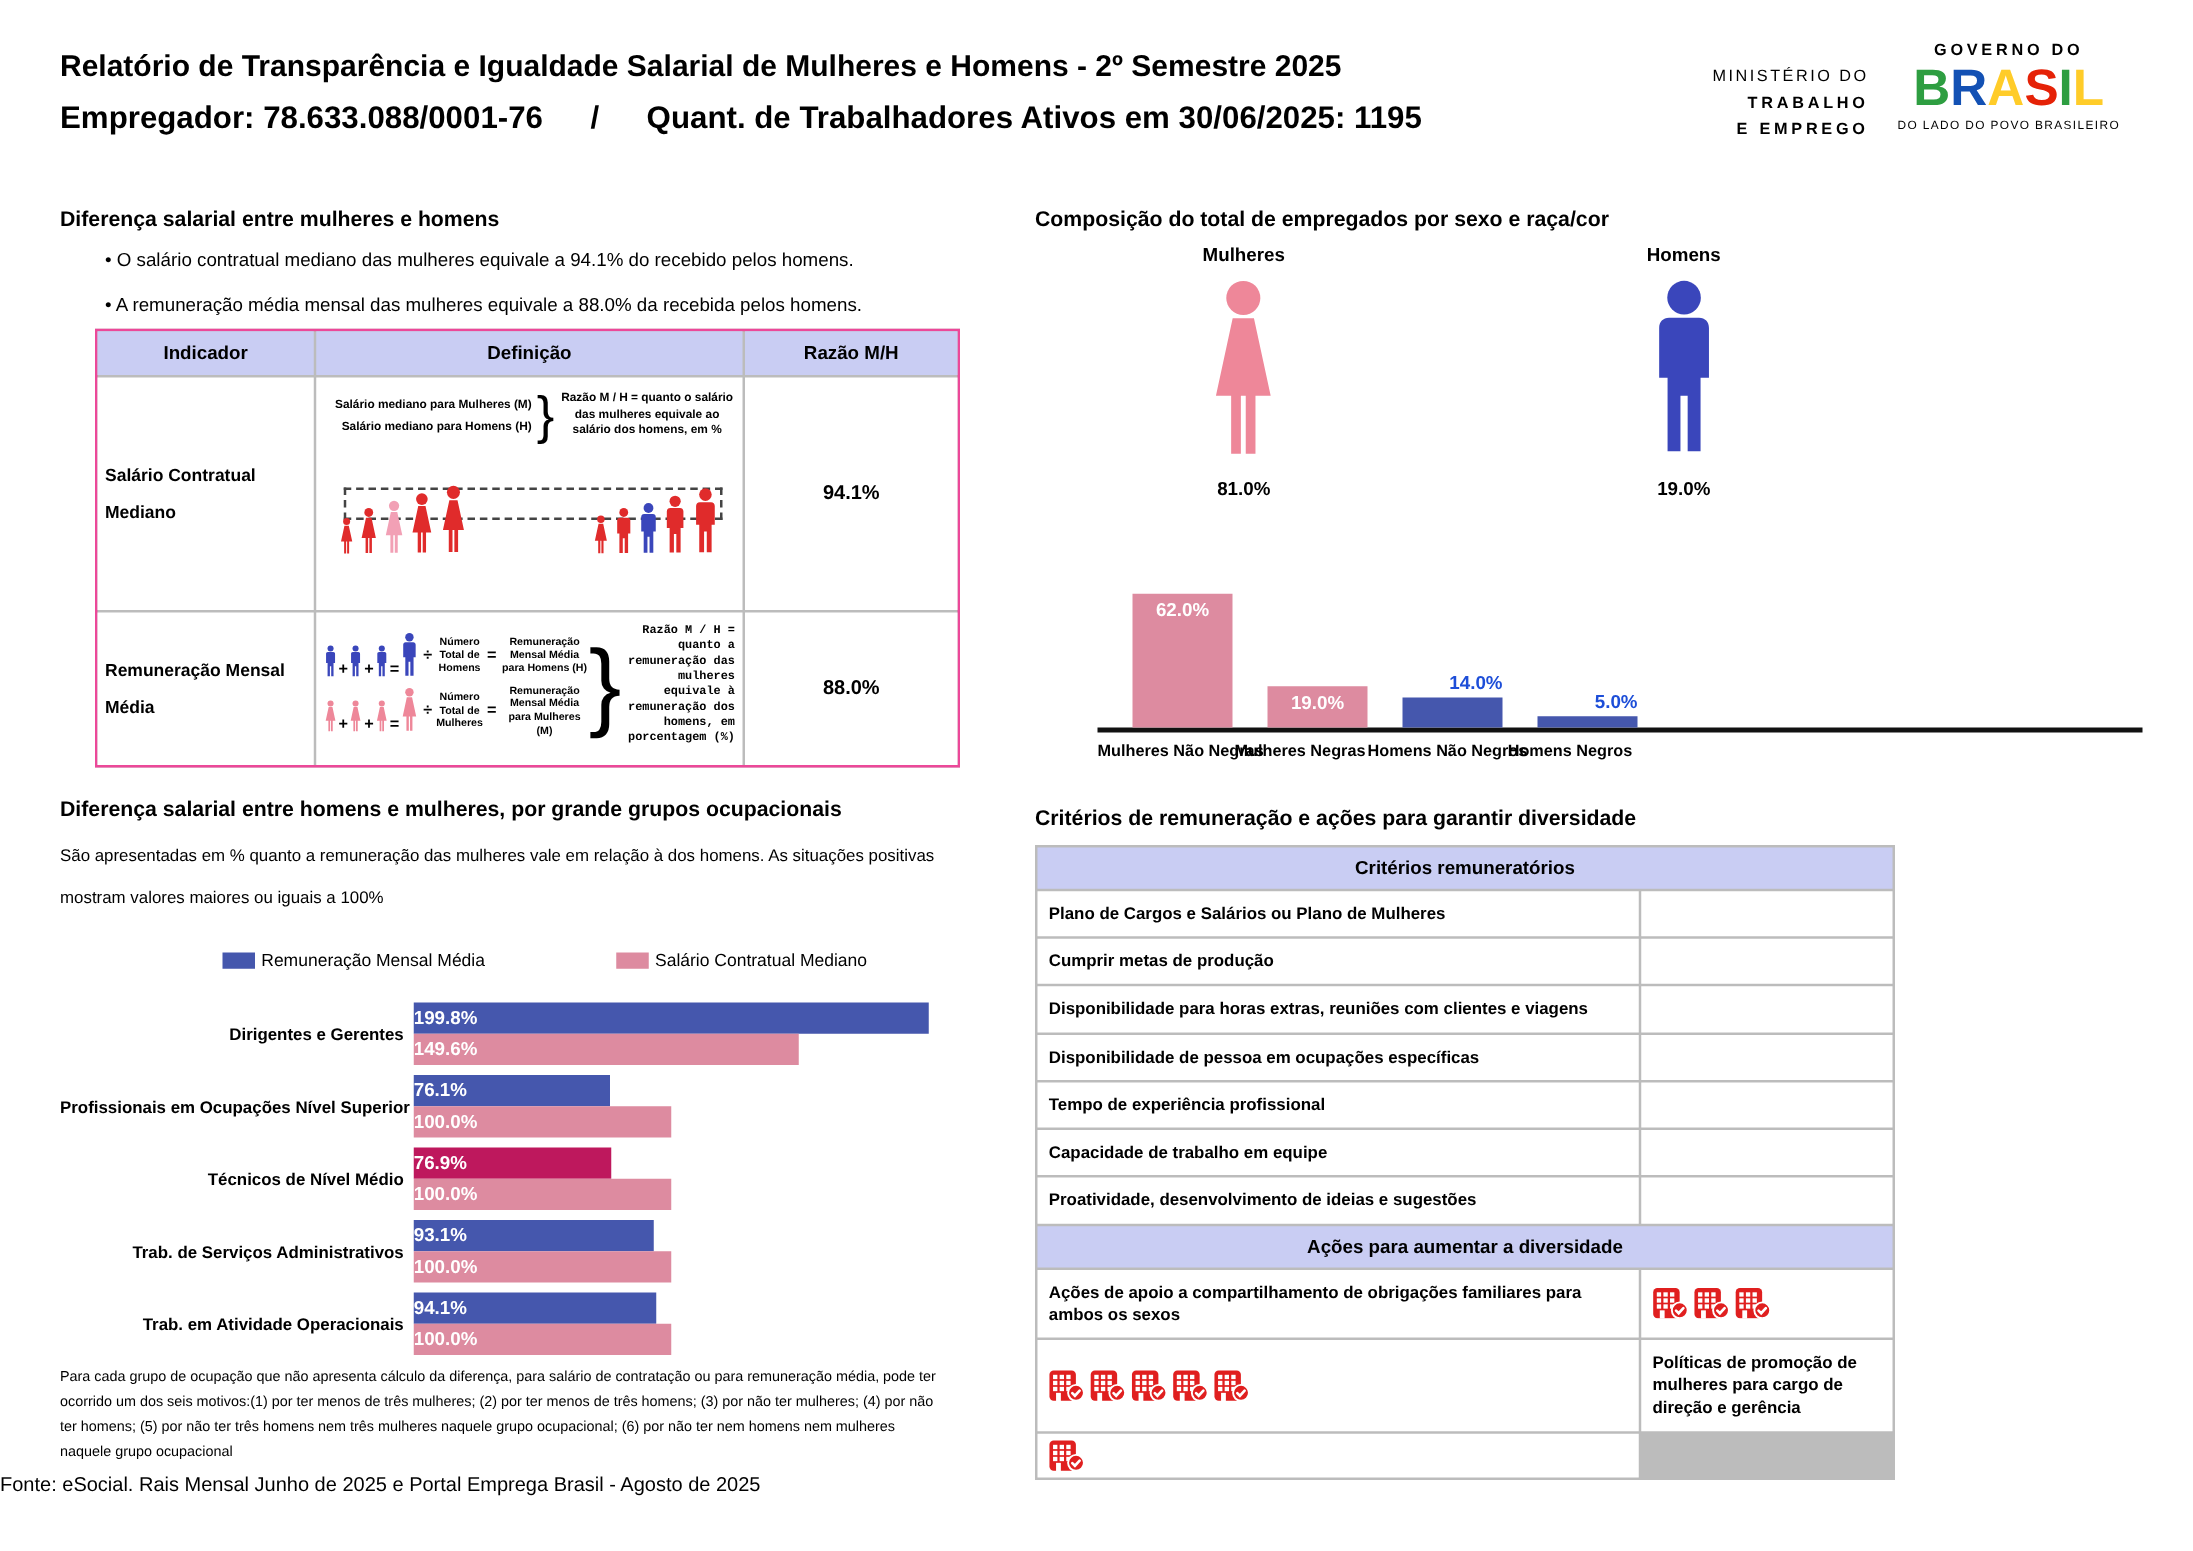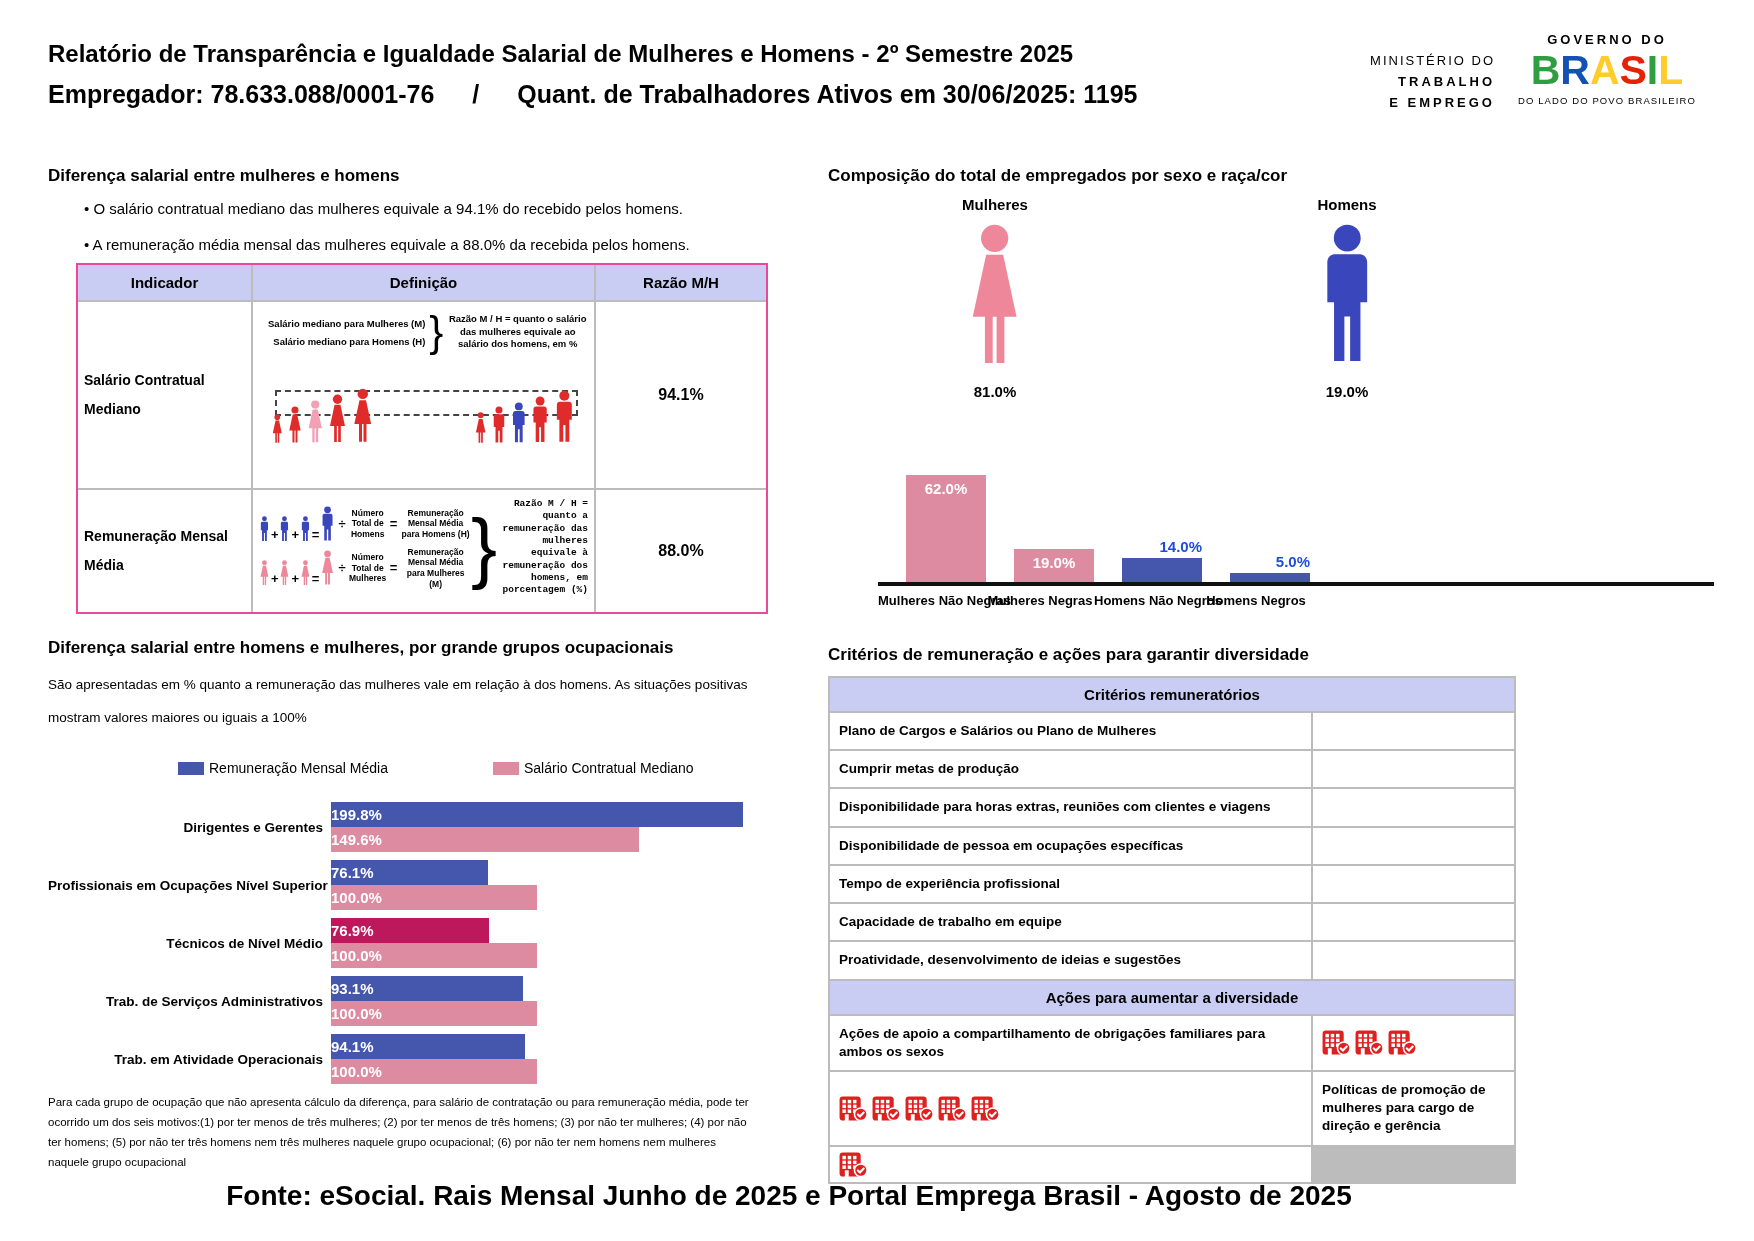--- a/index.html
+++ b/index.html
@@ -94,21 +94,21 @@
 
   
   .crit-table{left:828px;top:676px;width:688px;display:grid;grid-template-columns:481px 201px;
               gap:2px;background:#bcbcbc;border:2px solid #bcbcbc;}
   .crit-table .chead{grid-column:1/3;background:#c9cdf3;font-weight:bold;font-size:15px;
                      text-align:center;padding:8px 0;}
   .crit-table .clabel{background:#fff;font-weight:bold;font-size:13.5px;padding:9px 9px;line-height:1.35;}
   .crit-table .cval{background:#fff;display:flex;align-items:center;gap:4px;padding:5px 9px;}
 
   
-  .footer{left:0;top:1180px;width:1578px;text-align:center;font-size:28px;font-weight:bold;}
+  .footer{left:0;top:1180px;width:1578px;text-align:left;font-size:16px;font-weight:normal;}
 </style>
 </head>
 <body>
 
 <h1 class="abs page-title">Relatório de Transparência e Igualdade Salarial de Mulheres e Homens - 2º Semestre 2025</h1>
 <h2 class="abs employer-line">
   <span>Empregador: 78.633.088/0001-76</span><span class="sep">/</span><span>Quant. de Trabalhadores Ativos em 30/06/2025: 1195</span>
 </h2>
 <div class="abs ministry">
   <div class="m1">MINISTÉRIO DO</div>

